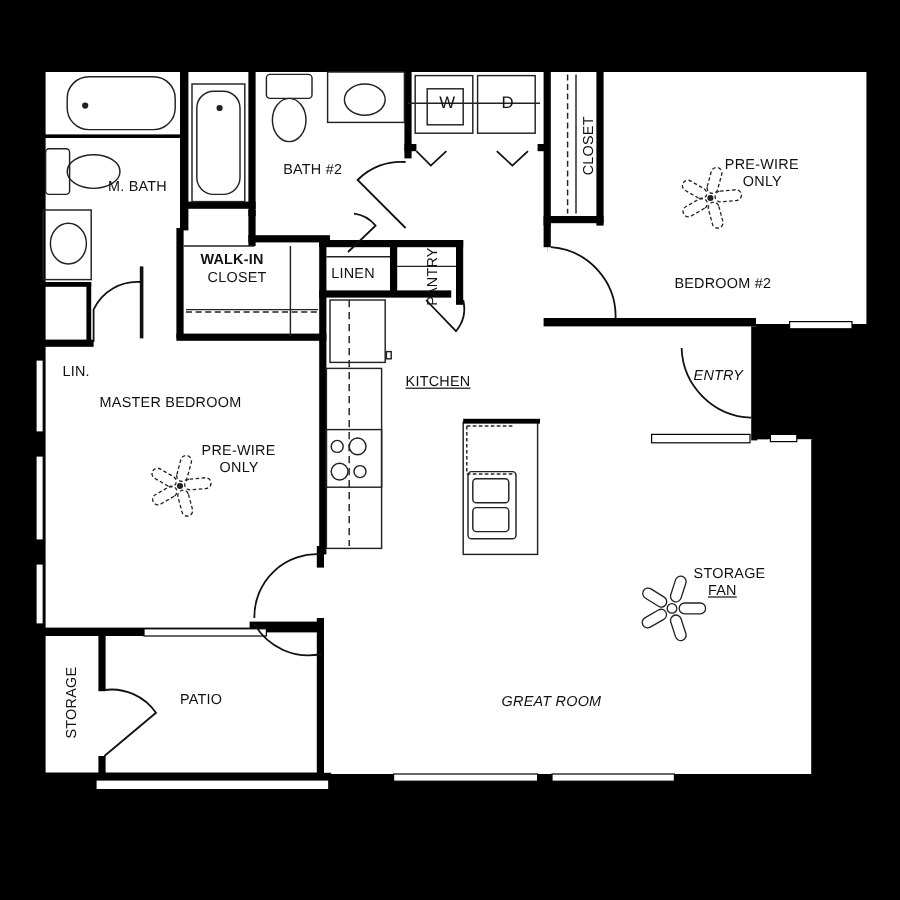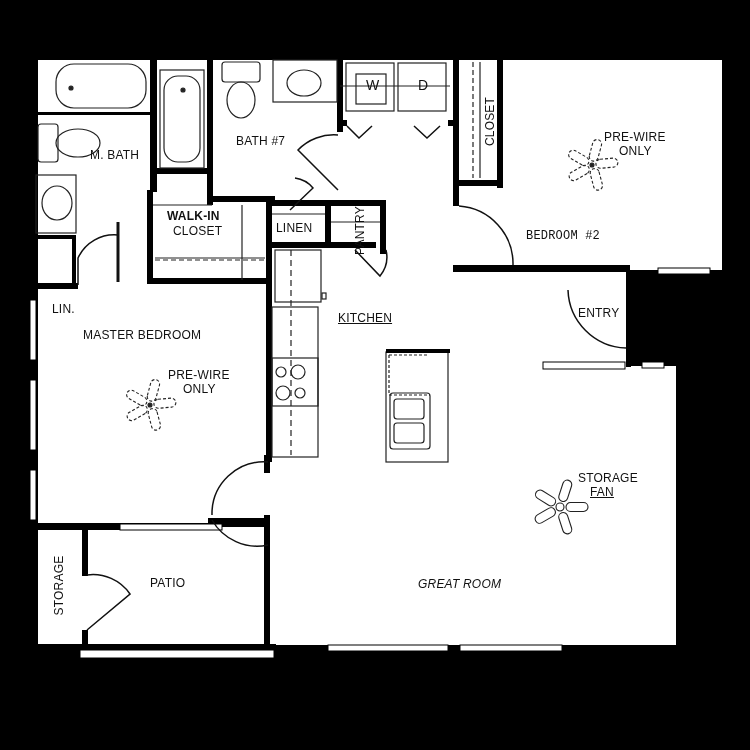--- a/index.html
+++ b/index.html
@@ -189,33 +189,33 @@
       <rect x="6" y="-4.5" width="22" height="9" rx="4.5" transform="rotate(0)"></rect>
       <rect x="6" y="-4.5" width="22" height="9" rx="4.5" transform="rotate(-72)"></rect>
       <rect x="6" y="-4.5" width="22" height="9" rx="4.5" transform="rotate(-148)"></rect>
       <rect x="6" y="-4.5" width="22" height="9" rx="4.5" transform="rotate(150)"></rect>
       <rect x="6" y="-4.5" width="22" height="9" rx="4.5" transform="rotate(72)"></rect>
     </g>
   </g>
 </svg>
 
 <div class="lbl" style="left:90px;top:148px;">M. BATH</div>
-<div class="lbl" style="left:236px;top:134px;">BATH #7</div>
+<div class="lbl" style="left:236px;top:134px;">BATH #2</div>
 <div class="lbl" style="left:366px;top:78px;font-size:14px;">W</div>
 <div class="lbl" style="left:418px;top:78px;font-size:14px;">D</div>
 <div class="lbl" style="left:167px;top:209px;font-weight:bold;">WALK-IN</div>
 <div class="lbl" style="left:173px;top:224px;">CLOSET</div>
 <div class="lbl" style="left:52px;top:254px;margin-top:48px;">LIN.</div>
 <div class="lbl" style="left:276px;top:221px;">LINEN</div>
 <div class="lbl vert" style="left:336px;top:223px;">PANTRY</div>
 <div class="lbl vert" style="left:466px;top:114px;">CLOSET</div>
 <div class="lbl" style="left:604px;top:130px;">PRE-WIRE</div>
 <div class="lbl" style="left:619px;top:144px;">ONLY</div>
-<div class="lbl" style="left:526px;top:229px;font-family:Liberation Mono, monospace;">BEDROOM #2</div>
-<div class="lbl" style="left:578px;top:306px;">ENTRY</div>
+<div class="lbl" style="left:562px;top:229px;">BEDROOM #2</div>
+<div class="lbl" style="left:578px;top:306px;font-style:italic;">ENTRY</div>
 <div class="lbl" style="left:338px;top:311px;text-decoration:underline;">KITCHEN</div>
 <div class="lbl" style="left:83px;top:328px;">MASTER BEDROOM</div>
 <div class="lbl" style="left:168px;top:368px;">PRE-WIRE</div>
 <div class="lbl" style="left:183px;top:382px;">ONLY</div>
 <div class="lbl" style="left:578px;top:471px;">STORAGE</div>
 <div class="lbl" style="left:590px;top:485px;text-decoration:underline;">FAN</div>
 <div class="lbl" style="left:418px;top:577px;font-style:italic;">GREAT ROOM</div>
 <div class="lbl vert" style="left:30px;top:578px;">STORAGE</div>
 <div class="lbl" style="left:150px;top:576px;">PATIO</div>
 

